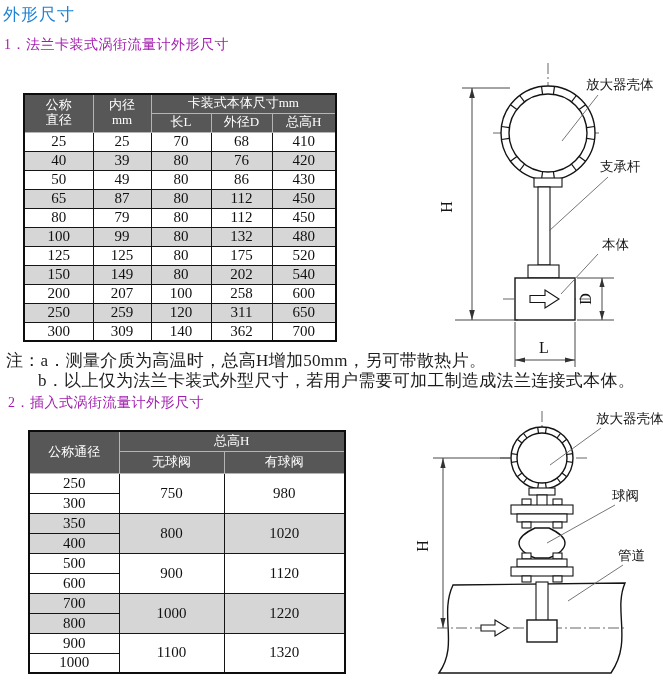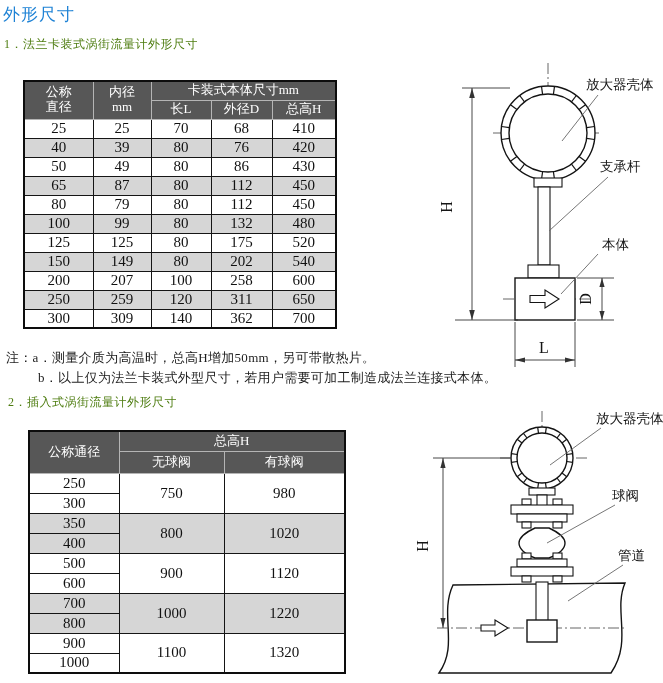--- a/index.html
+++ b/index.html
@@ -6,42 +6,42 @@
   html,body { background:#fff; }
   #page {
     position:relative; width:663px; height:683px; background:#ffffff;
     font-family:"Liberation Serif", serif; color:#111; overflow:hidden;border-radius:15px;
   }
   .abs { position:absolute; }
 
   
   .doc-title { left:3px; top:3px; font-family:"Liberation Sans",sans-serif;
     font-size:17px; font-weight:500; color:#1e82d5; letter-spacing:1px; }
-  .sec-heading { font-size:12px; color:#4d7c0f; letter-spacing:0.5px; }
+  .sec-heading { font-size:14px; color:#a21caf; letter-spacing:0.5px; }
   #sec1-heading { left:4px; top:36px; }
   #sec2-heading { left:8px; top:394px; }
 
   
   table { border-collapse:collapse; table-layout:fixed; background:#fff; }
   table, td { border:1px solid #151515; }
   th { border:1px solid #b5b5b5; }
   table { border:2px solid #0d0d0d; }
   th {
     background:#575757; color:#ffffff; font-weight:400;
     font-size:13px; text-align:center; white-space:pre-line; line-height:1.15;
   }
   td { font-size:15px; text-align:center; height:19px; line-height:1; padding:0; }
   tr.stripe td { background:#d6d6d6;margin-left:6px; }
 
-  #table1 { left:23px; top:80px; width:313px; }
+  #table1 { left:23px; top:93px; width:313px; }
   #table1 th { height:19px; }
   #table2 { left:28px; top:430px; width:316px; }
   #table2 td { height:20px; }
 
-  .note { font-size:13px; color:#1c1c1c; letter-spacing:0.3px; }
+  .note { font-size:17px; color:#1c1c1c; letter-spacing:0.3px; }
   #note-a { left:6px; top:349px; }
   #note-b { left:38px; top:369px; }
 
   
   svg { position:absolute; overflow:visible; }
   #diagram1 { left:430px; top:55px; }
   #diagram2 { left:415px; top:403px; }
   .ln   { stroke:#141414; stroke-width:1.4; fill:none; }
   .lnt  { stroke:#141414; stroke-width:1.1; fill:none; }
   .fillw{ fill:#ffffff; }

